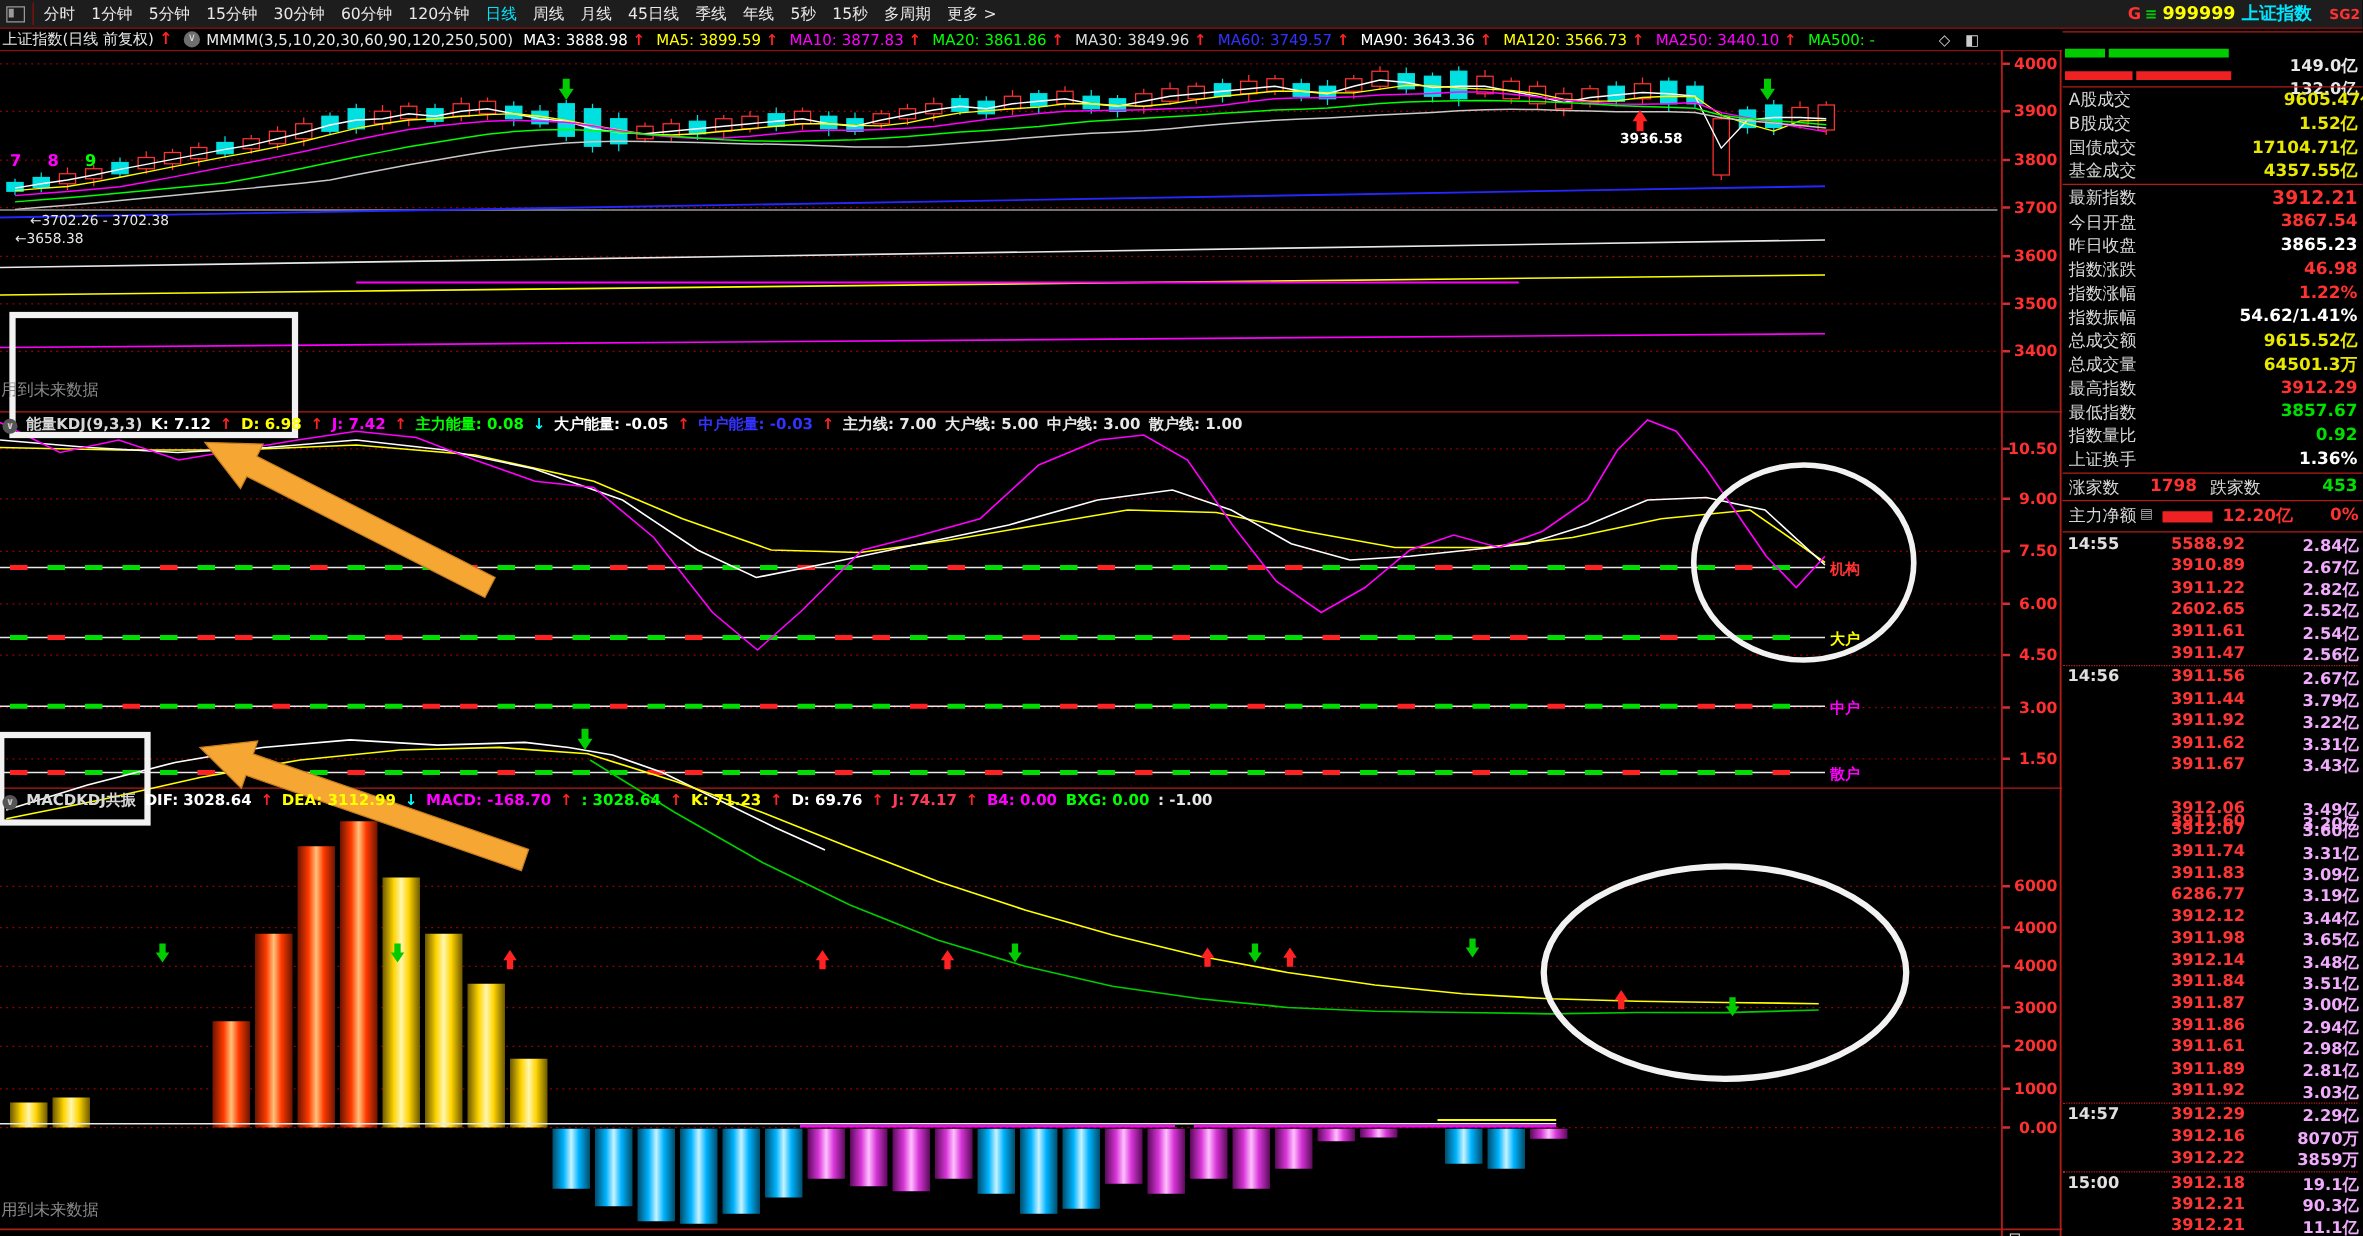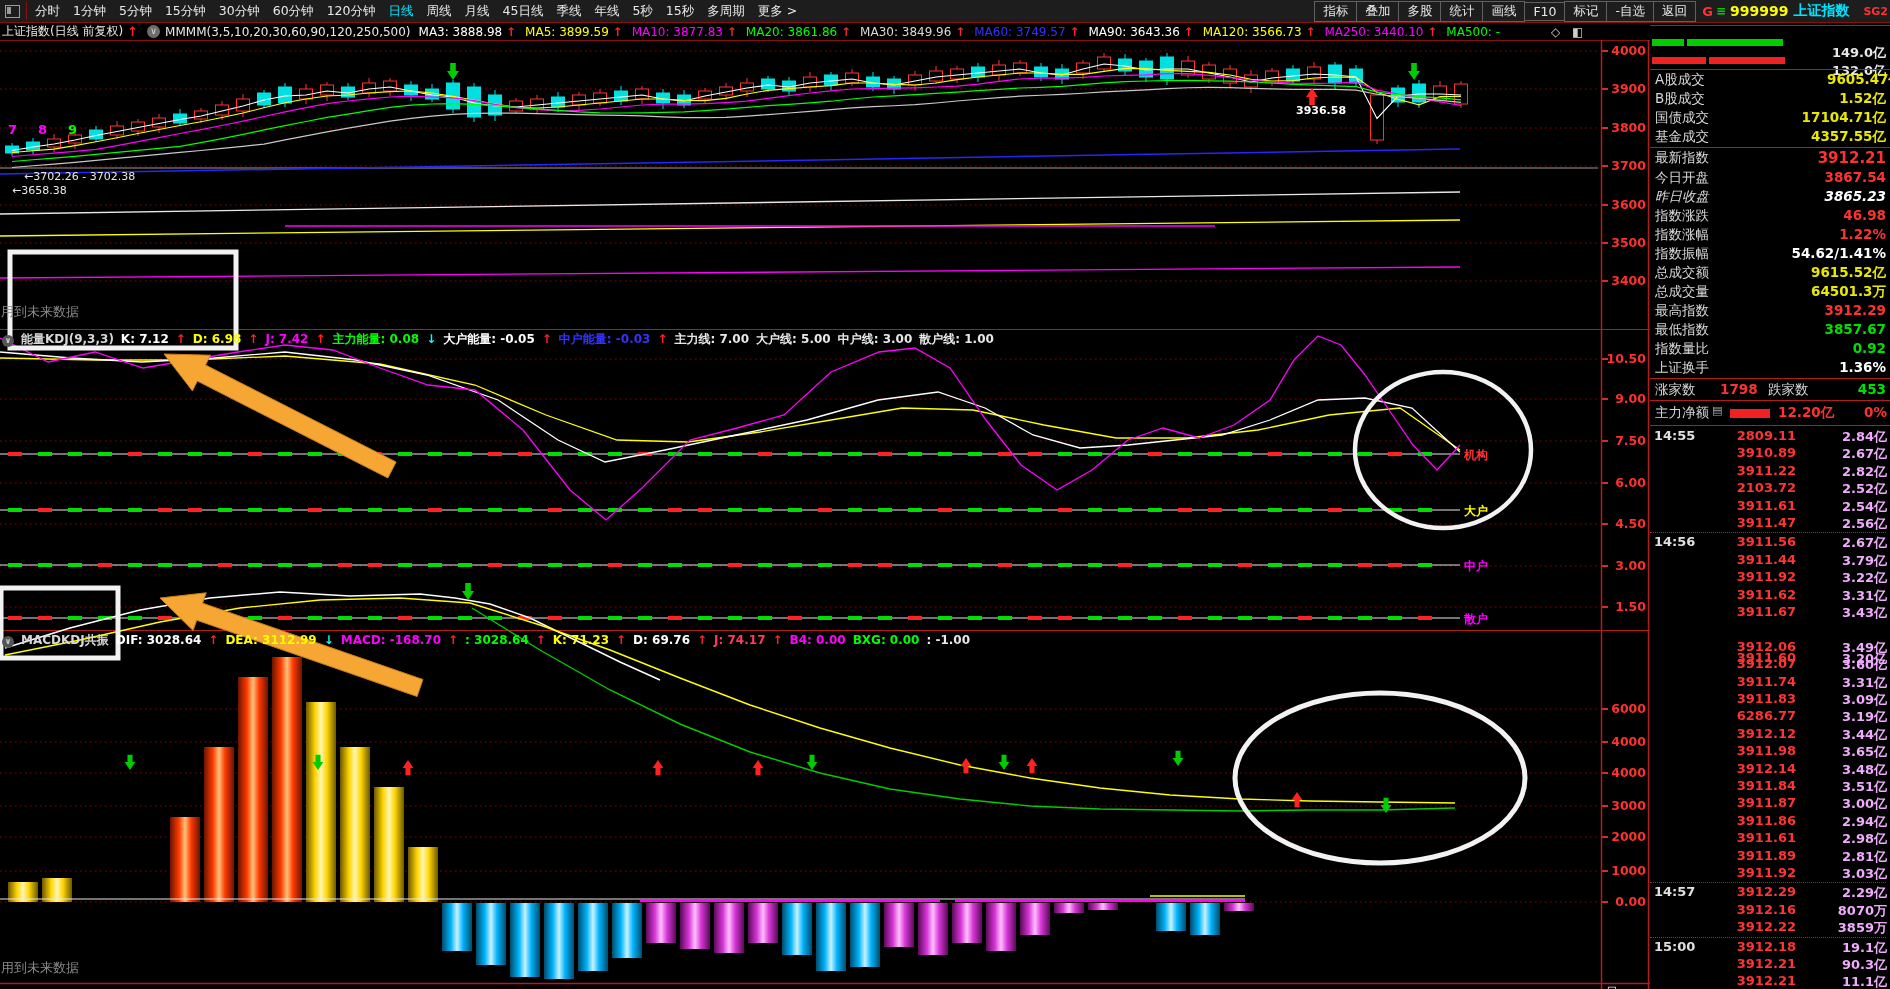--- a/index.html
+++ b/index.html
@@ -81,31 +81,20 @@
         <span class="tb-item active">日线</span>
         <span class="tb-item">周线</span>
         <span class="tb-item">月线</span>
         <span class="tb-item">45日线</span>
         <span class="tb-item">季线</span>
         <span class="tb-item">年线</span>
         <span class="tb-item">5秒</span>
         <span class="tb-item">15秒</span>
         <span class="tb-item">多周期</span>
         <span class="tb-item">更多 &gt;</span>
-      </div>
-    <div id="tb-right">
-        <span class="tb-btn">指标</span>
-        <span class="tb-btn">叠加</span>
-        <span class="tb-btn">多股</span>
-        <span class="tb-btn">统计</span>
-        <span class="tb-btn">画线</span>
-        <span class="tb-btn">F10</span>
-        <span class="tb-btn">标记</span>
-        <span class="tb-btn">-自选</span>
-        <span class="tb-btn">返回</span>
       </div>
     <div id="tb-symbol">
       <span class="g">G</span>
       <span class="eq">≡</span>
       <span class="code">999999</span>
       <span class="name">上证指数</span>
       <span class="tag">SG2</span>
     </div>
   </div>
 
@@ -681,21 +670,21 @@
         <span class="vl" style="color: rgb(232, 232, 0);">4357.55亿</span>
       </div>
       <div class="sb-row" style="top: 123px;">
         <span class="lb">最新指数</span>
         <span class="vl" style="color: rgb(255, 50, 50); font-size: 15px;">3912.21</span>
       </div>
       <div class="sb-row" style="top: 143px;">
         <span class="lb">今日开盘</span>
         <span class="vl" style="color: rgb(255, 50, 50);">3867.54</span>
       </div>
-      <div class="sb-row" style="top: 162px; font-style: italic;">
+      <div class="sb-row" style="top: 162px;">
         <span class="lb">昨日收盘</span>
         <span class="vl" style="color: rgb(255, 255, 255);">3865.23</span>
       </div>
       <div class="sb-row" style="top: 181px;">
         <span class="lb">指数涨跌</span>
         <span class="vl" style="color: rgb(255, 50, 50);">46.98</span>
       </div>
       <div class="sb-row" style="top: 200px;">
         <span class="lb">指数涨幅</span>
         <span class="vl" style="color: rgb(255, 50, 50);">1.22%</span>
@@ -742,33 +731,33 @@
         <span style="position: absolute; left: 62px; color: rgb(170, 170, 170); font-size: 11px;">▤</span>
         <span style="position: absolute; left: 80px; top: 5px; width: 40px; height: 9px; background: rgb(238, 34, 34);"></span>
         <span style="position: absolute; left: 128px; color: rgb(255, 50, 50); font-weight: bold;">12.20亿</span>
         <span style="position: absolute; right: 3px; color: rgb(255, 50, 50); font-weight: bold;">0%</span>
       </div>
       <div class="sb-sep" style="top: 399px;"></div>
     </div>
   <div id="tick-list">
       <div class="tk-row" style="top: 2px;">
         <span class="tk-time">14:55</span>
-        <span class="tk-price">2809.11</span>
+        <span class="tk-price">5588.92</span>
         <span class="tk-amt">2.84亿</span>
       </div>
       <div class="tk-row" style="top: 19.4px;">
         <span class="tk-price">3910.89</span>
         <span class="tk-amt">2.67亿</span>
       </div>
       <div class="tk-row" style="top: 36.8px;">
         <span class="tk-price">3911.22</span>
         <span class="tk-amt">2.82亿</span>
       </div>
       <div class="tk-row" style="top: 54.2px;">
-        <span class="tk-price">2103.72</span>
+        <span class="tk-price">2602.65</span>
         <span class="tk-amt">2.52亿</span>
       </div>
       <div class="tk-row" style="top: 71.6px;">
         <span class="tk-price">3911.61</span>
         <span class="tk-amt">2.54亿</span>
       </div>
       <div class="tk-row" style="top: 89px;">
         <span class="tk-price">3911.47</span>
         <span class="tk-amt">2.56亿</span>
       </div>

